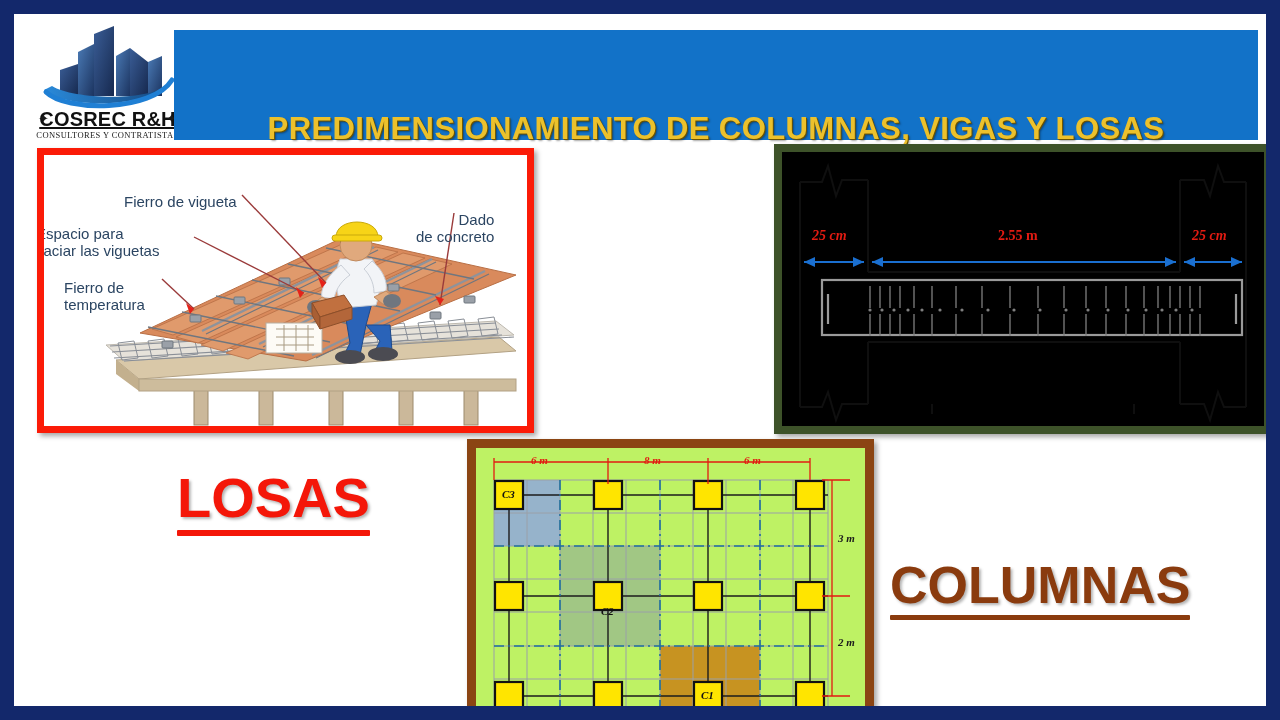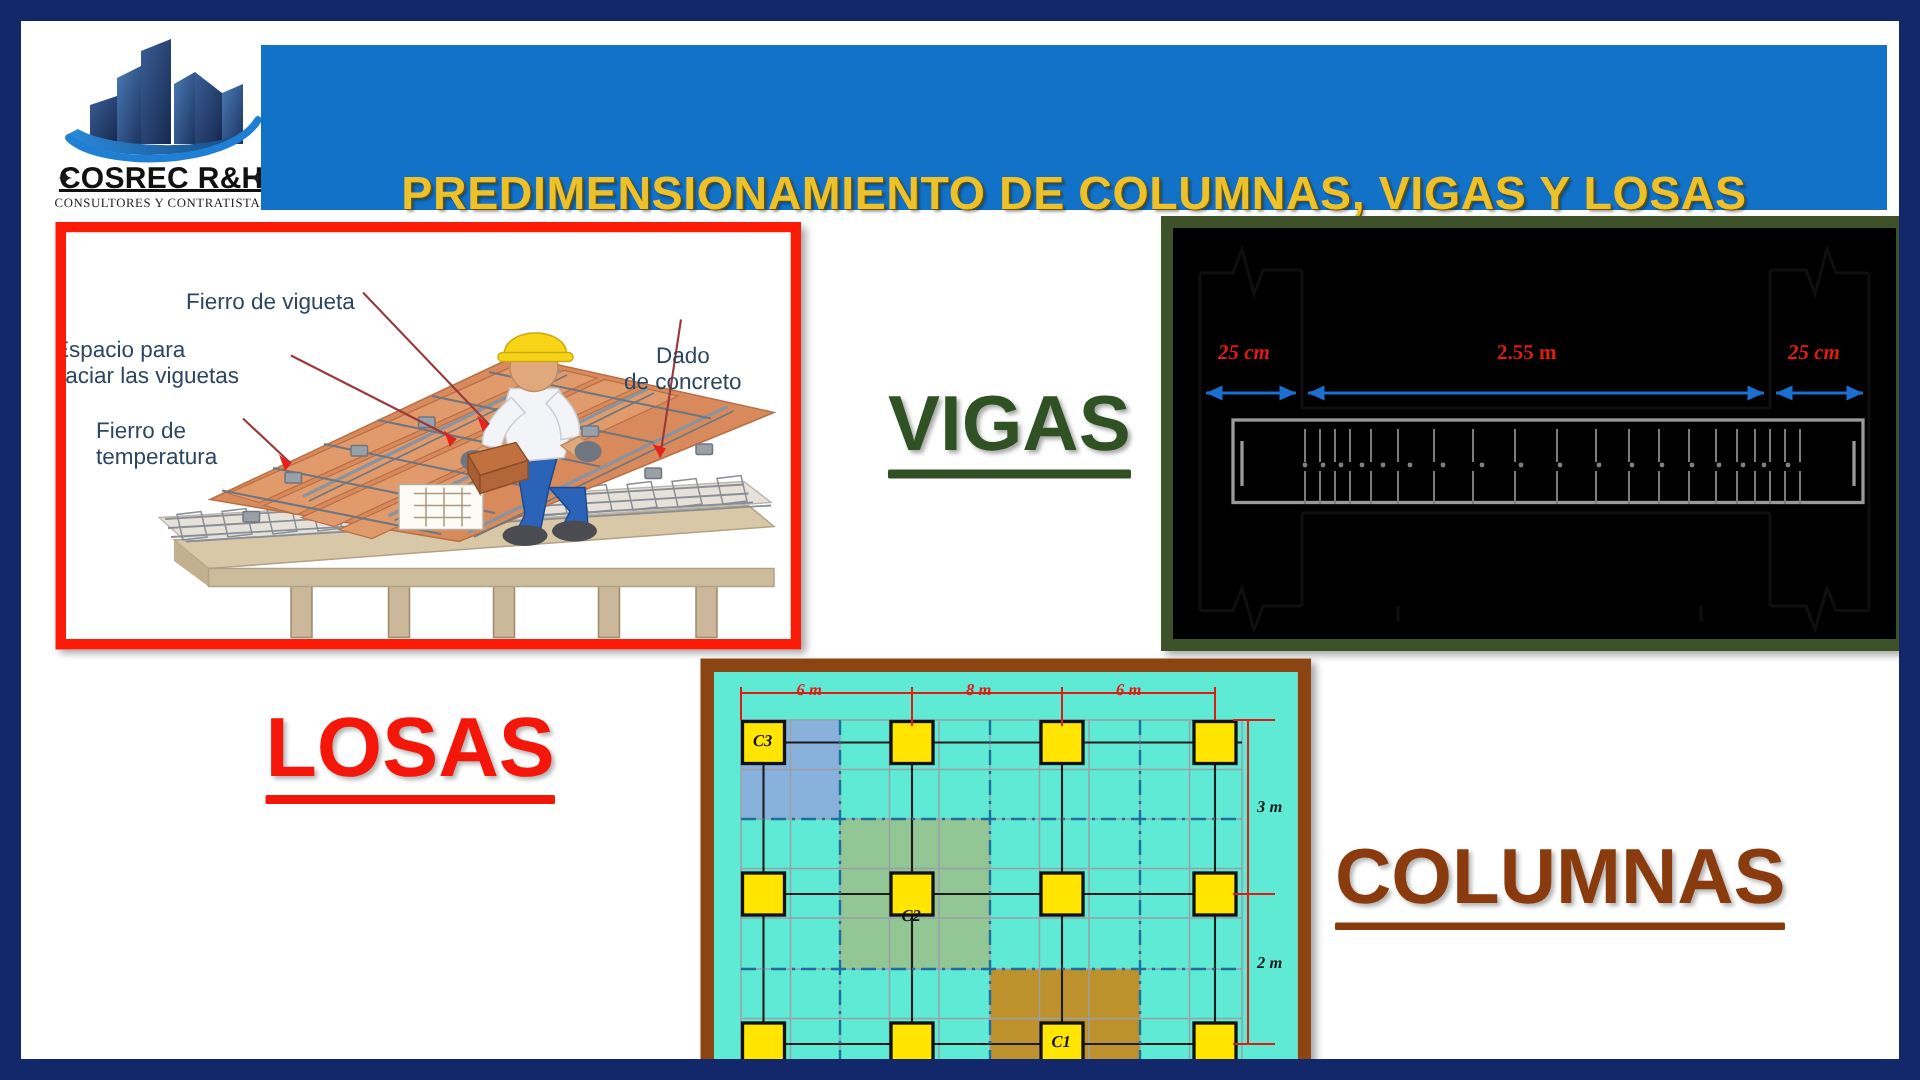--- a/index.html
+++ b/index.html
@@ -81,21 +81,21 @@
 
   
   .losas-note{
     position:absolute;color:#2b4562;
     font-family:"Liberation Sans", sans-serif;
     font-size:15px;line-height:1.12;white-space:pre-line;margin-top:21px;
   }
   #note-vigueta{left:80px;top:18px;}
   #note-espacio{left:-8px;top:50px;}
   #note-temp{left:20px;top:104px;}
-  #note-dado{left:372px;top:54px;text-align:center;}
+  #note-dado{left:372px;top:36px;text-align:right;}
 
   
   .dim-red{
     position:absolute;color:#e21b12;
     font-family:"Liberation Serif", serif;
     font-weight:bold;font-style:italic;font-size:14px;white-space:nowrap;
   }
   .dim-red.up{font-style:normal;}
 
   
@@ -365,21 +365,21 @@
           <polygon points="460,110 449,105 449,115"></polygon>
         </g>
       </svg>
       <div class="dim-red" style="left:30px;top:76px;">25 cm</div>
       <div class="dim-red up" style="left:216px;top:76px;">2.55 m</div>
       <div class="dim-red" style="left:410px;top:76px;">25 cm</div>
     </div>
   </div>
 
   <div class="panel columnas">
-    <div style="position:relative;width:100%;height:100%;overflow:hidden;background:#5eead4;">
+    <div style="position:relative;width:100%;height:100%;overflow:hidden;background:#bef264;">
       <svg width="389" height="272" viewBox="0 0 389 272" style="position:absolute;left:0;top:0;">
 
         <rect x="18" y="32" width="66" height="66" fill="#8fa8dd" fill-opacity="0.85"></rect>
         <rect x="84" y="98" width="100" height="100" fill="#9cc089" fill-opacity="0.85"></rect>
         <rect x="184" y="198" width="100" height="66" fill="#c8881a" fill-opacity="0.9"></rect>
 
         <g stroke="#9aa0a8" stroke-width="1" fill="none">
           <path d="M18,32 H352 M18,65 H352 M18,98 H352 M18,131 H352
                    M18,164 H352 M18,198 H352 M18,231 H352 M18,264 H352"></path>
           <path d="M18,32 V264 M51,32 V264 M84,32 V264 M117,32 V264 M150,32 V264
@@ -423,24 +423,20 @@
       <div class="plan-dim red" style="left:168px;top:6px;">8 m</div>
       <div class="plan-dim red" style="left:268px;top:6px;">6 m</div>
       <div class="plan-dim dark" style="left:362px;top:84px;">3 m</div>
       <div class="plan-dim dark" style="left:362px;top:188px;">2 m</div>
       <div class="col-tag" style="left:26px;top:40px;">C3</div>
       <div class="col-tag" style="left:125px;top:141px;margin-top:16px;">C2</div>
       <div class="col-tag" style="left:225px;top:241px;text-align:right;">C1</div>
     </div>
   </div>
 
-  <div class="wordlabel" id="lbl-vigas">
-    <span class="txt">VIGAS</span>
-    <span class="rule"></span>
-  </div>
   <div class="wordlabel" id="lbl-losas">
     <span class="txt">LOSAS</span>
     <span class="rule"></span>
   </div>
   <div class="wordlabel" id="lbl-columnas">
     <span class="txt">COLUMNAS</span>
     <span class="rule"></span>
   </div>
 
  </div>

